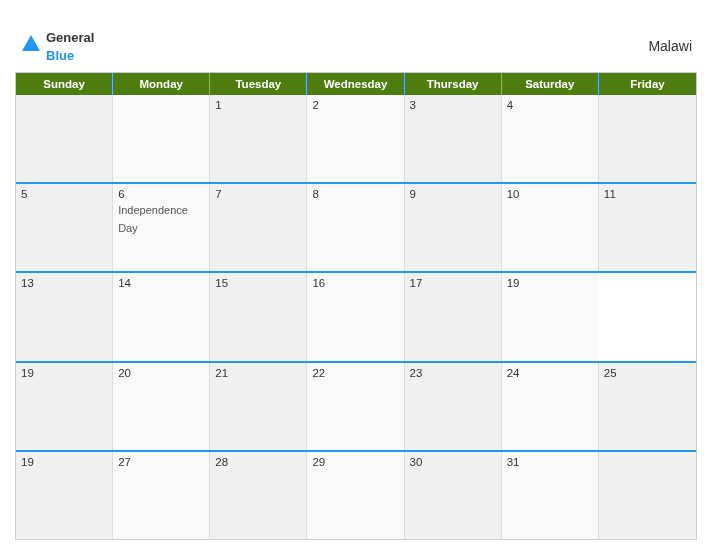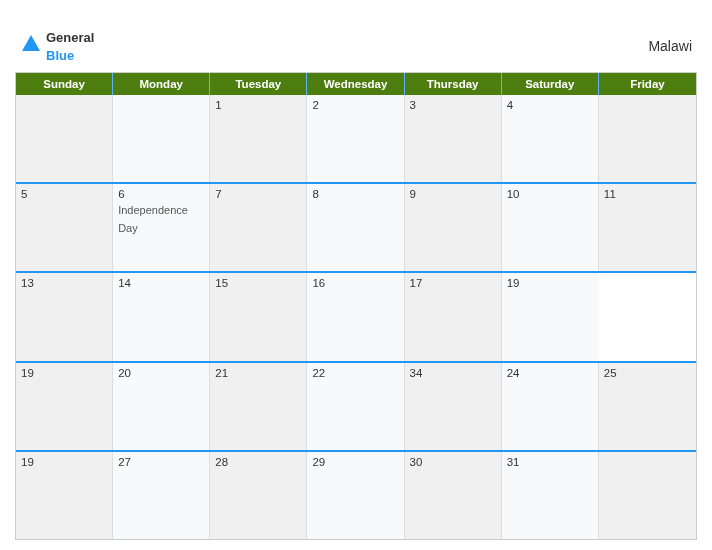--- a/index.html
+++ b/index.html
@@ -252,21 +252,21 @@
         <div class="calendar-day">
             <span class="day-number">20</span>
           </div>
         <div class="calendar-day">
             <span class="day-number">21</span>
           </div>
         <div class="calendar-day">
             <span class="day-number">22</span>
           </div>
         <div class="calendar-day">
-            <span class="day-number">34</span>
+            <span class="day-number">23</span>
           </div>
         <div class="calendar-day">
             <span class="day-number">24</span>
           </div>
         <div class="calendar-day">
             <span class="day-number">25</span>
           </div>
       </div>
 
       <div class="calendar-week">

